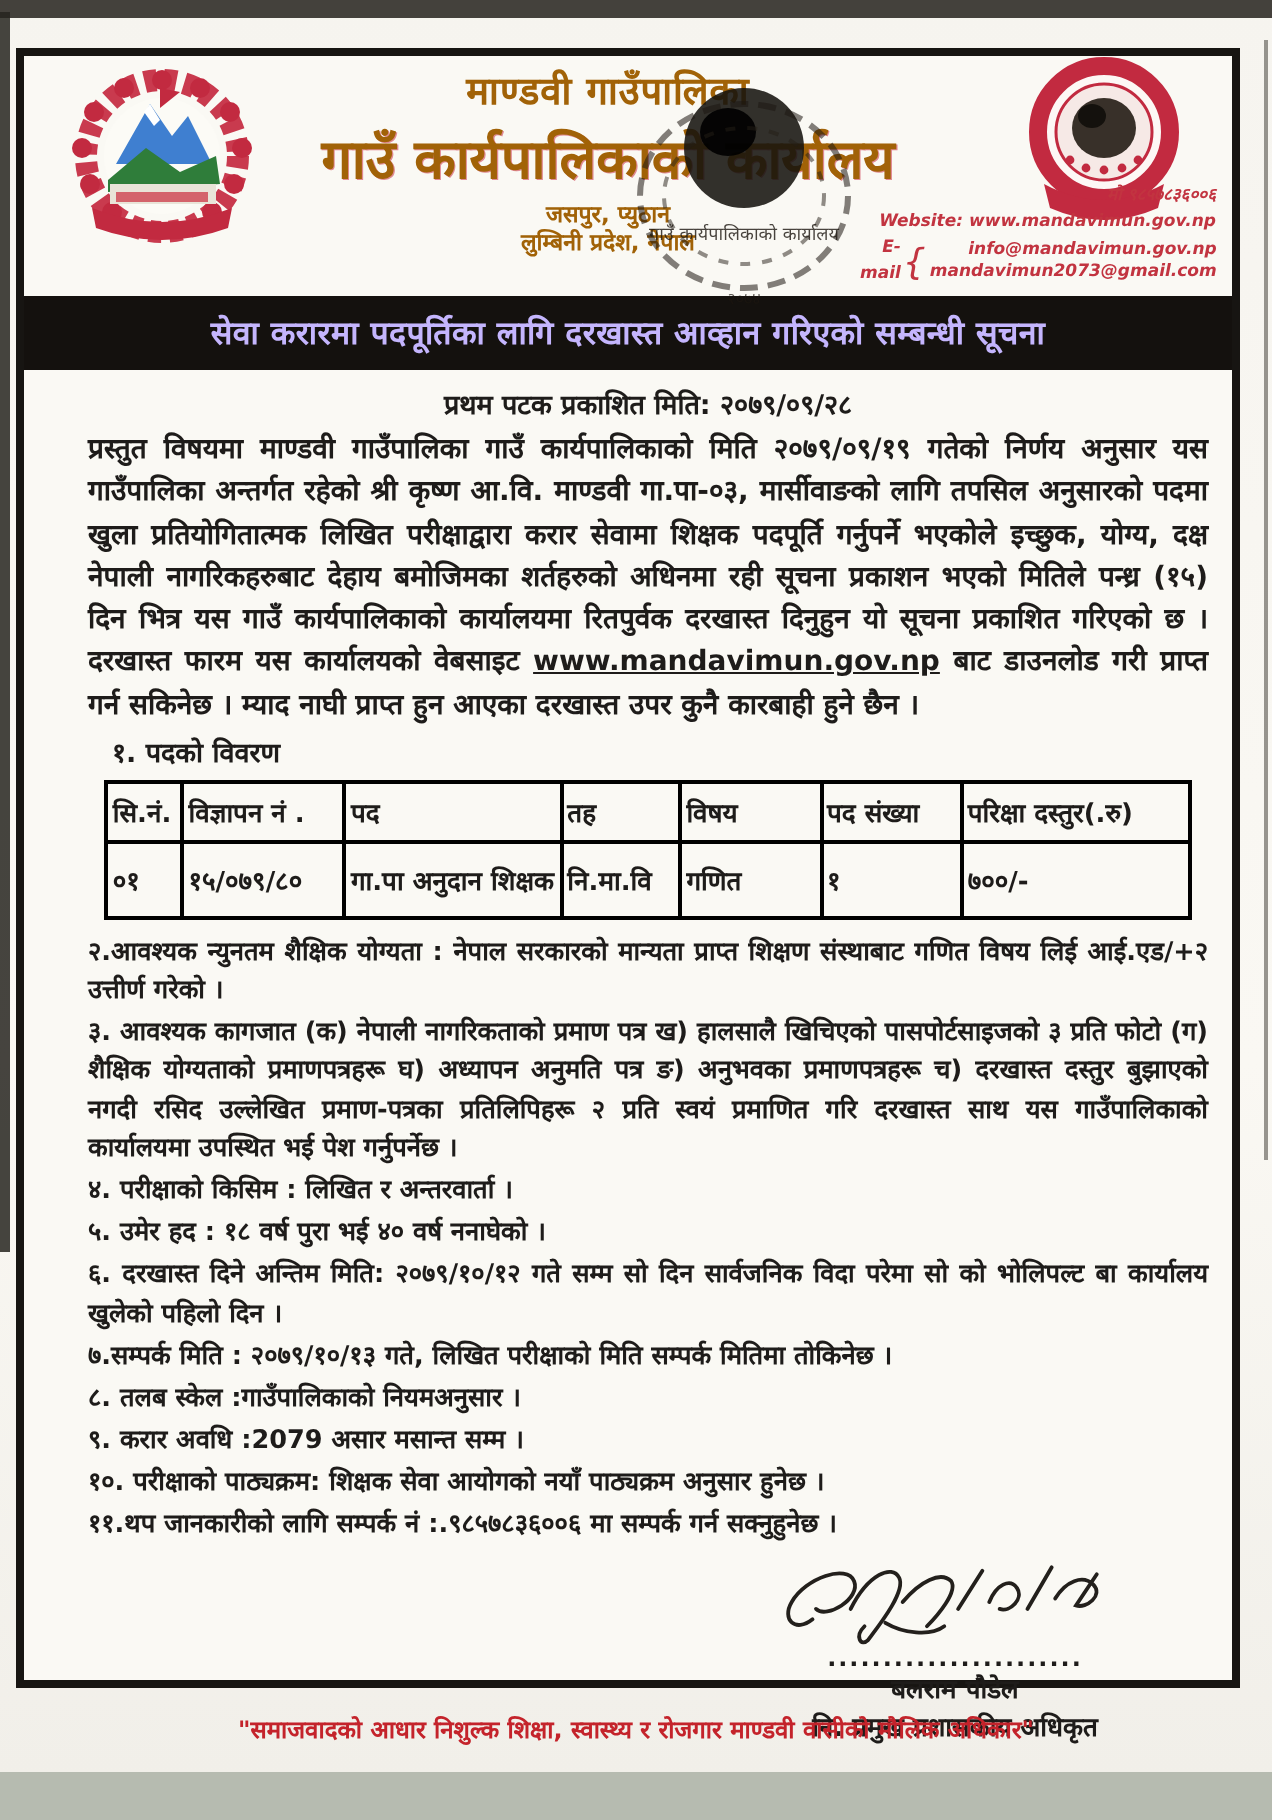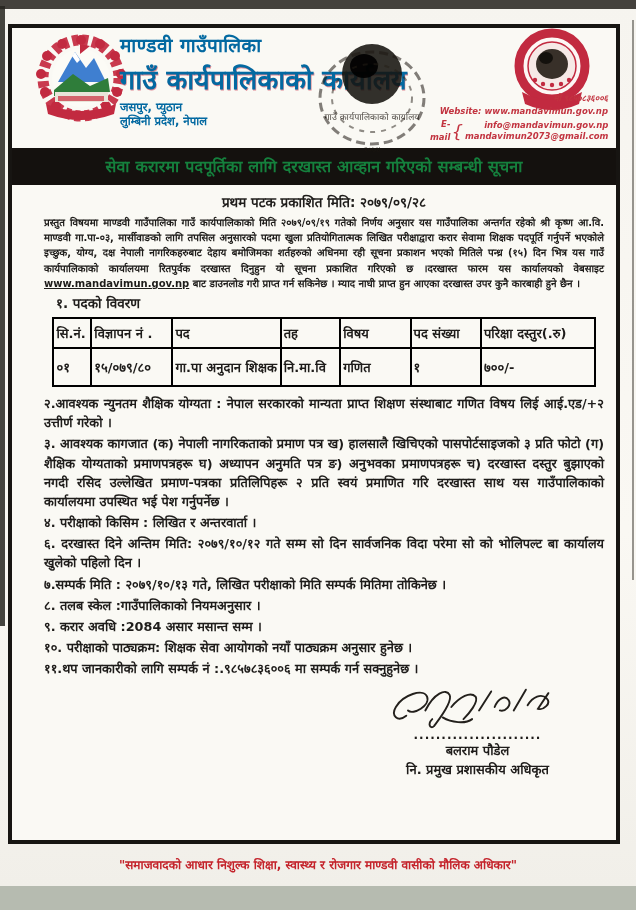--- a/index.html
+++ b/index.html
@@ -20,49 +20,49 @@
 
   .frame {
     position:absolute; left:8px; top:24px; width:612px; height:820px;
     border:4px solid #171512; background:#faf9f4;
   }
 
   
   .header { position:relative; height:120px; }
   .emblem-left { position:absolute; left:16px; top:6px; width:106px; height:100px; }
   .seal-right  { position:absolute; right:14px; top:0px;  width:100px; height:92px; }
-  .head-center { position:absolute; left:108px; right:128px; top:4px; color:#0369a1; }
+  .head-center { position:absolute; left:108px; right:128px; top:4px; text-align:center; color:#a16207; }
   .muni-name   { font-size:19px; font-weight:bold; letter-spacing:.5px; }
   .office-name { font-size:27px; font-weight:bold; margin-top:2px; white-space:nowrap;
                  text-shadow:.6px .6px 0 #e08a93; }
   .addr { font-size:11.5px; font-weight:bold; line-height:1.25; }
   .addr-first { margin-top:3px; }
   .contact {
     position:absolute; right:8px; top:64px; width:178px;
     color:#c23440; font-size:8.5px; font-style:italic; font-weight:bold;
     line-height:1.5; text-align:right;
   }
   .email-row { display:flex; align-items:center; }
   .email-brace { font-size:18px; font-weight:normal; margin:0 2px 0 1px; }
   .email-col div { line-height:1.35; }
   .stamp {
     position:absolute; left:282px; top:8px; width:156px; height:132px;
     pointer-events:none;
   }
 
   
   .banner {
-    background:#14110e; color:#15803d; text-align:center;
+    background:#14110e; color:#c4b5fd; text-align:center;
     font-size:16px; font-weight:bold; padding:7px 2px 8px; letter-spacing:.2px;
   }
 
   
   .content { padding:3px 12px 0 32px; }
   .publish { text-align:center; font-weight:bold; font-size:13.5px; margin:5px 0 4px; }
-  .para { font-size:10px; font-weight:600; text-align:justify; line-height:1.52; }
+  .para { font-size:14px; font-weight:600; text-align:justify; line-height:1.52; }
   .para .link { font-weight:bold; text-decoration:underline; }
   .tapasil { font-weight:bold; font-size:13.5px; margin-top:5px; }
   .sec1 { font-weight:bold; font-size:13.5px; margin:3px 0 5px 12px; }
 
   table.pos { border-collapse:collapse; width:97%; margin-left:1.5%; }
   table.pos th, table.pos td {
     border:2px solid #000000; text-align:left; font-size:13px;
   }
   table.pos th { font-weight:bold; padding:5px 2px; }
   table.pos td { padding:9px 2px; font-weight:600; }
@@ -198,24 +198,25 @@
           <td>१</td>
           <td>७००/-</td>
         </tr>
       </tbody>
         </table>
 
       <div class="items">
         <p><span class="lbl">२.आवश्यक न्युनतम शैक्षिक योग्यता :</span><span> नेपाल सरकारको मान्यता प्राप्त शिक्षण संस्थाबाट गणित विषय लिई आई.एड/+२ उत्तीर्ण गरेको ।</span></p>
         <p><span class="lbl">३. आवश्यक कागजात</span><span> (क) नेपाली नागरिकताको प्रमाण पत्र ख) हालसालै खिचिएको पासपोर्टसाइजको ३ प्रति फोटो (ग) शैक्षिक योग्यताको प्रमाणपत्रहरू घ) अध्यापन अनुमति पत्र  ङ) अनुभवका प्रमाणपत्रहरू च) दरखास्त दस्तुर बुझाएको नगदी रसिद उल्लेखित प्रमाण-पत्रका प्रतिलिपिहरू २ प्रति स्वयं प्रमाणित गरि दरखास्त साथ यस गाउँपालिकाको कार्यालयमा उपस्थित भई पेश गर्नुपर्नेछ ।</span></p>
         <p><span class="lbl">४. परीक्षाको किसिम :</span><span> लिखित र अन्तरवार्ता ।</span></p>
+        <p><span class="lbl">५. उमेर हद :</span><span> १८ वर्ष पुरा भई ४० वर्ष ननाघेको ।</span></p>
         <p><span class="lbl">६. दरखास्त दिने अन्तिम मिति:</span><span> २०७९/१०/१२ गते सम्म सो दिन सार्वजनिक विदा परेमा सो को भोलिपल्ट बा कार्यालय खुलेको पहिलो दिन ।</span></p>
         <p><span class="lbl">७.सम्पर्क मिति :</span><span> २०७९/१०/१३ गते, लिखित परीक्षाको मिति सम्पर्क मितिमा तोकिनेछ ।</span></p>
         <p><span class="lbl">८. तलब स्केल :</span><span>गाउँपालिकाको नियमअनुसार ।</span></p>
-        <p><span class="lbl">९. करार अवधि :</span><span>2084 असार मसान्त सम्म ।</span></p>
+        <p><span class="lbl">९. करार अवधि :</span><span>2079 असार मसान्त सम्म ।</span></p>
         <p><span class="lbl">१०. परीक्षाको पाठ्यक्रम:</span><span> शिक्षक सेवा आयोगको नयाँ पाठ्यक्रम अनुसार हुनेछ ।</span></p>
         <p><span class="lbl">११.थप जानकारीको लागि सम्पर्क नं :</span><span>.९८५७८३६००६ मा सम्पर्क गर्न सक्नुहुनेछ ।</span></p>
       </div>
 
       <div class="sigblock">
         <div class="sig-inner">
           <svg class="sig-scribble" viewBox="0 0 220 60">
             <g fill="none" stroke="#23201c" stroke-width="2.2" stroke-linecap="round">
               <path d="M28,40 C18,48 10,40 16,30 C24,16 48,8 52,18 C56,28 36,40 30,34"></path>
               <path d="M50,34 C60,14 74,8 78,16 C82,24 66,44 60,52 C56,56 52,50 58,44"></path>

